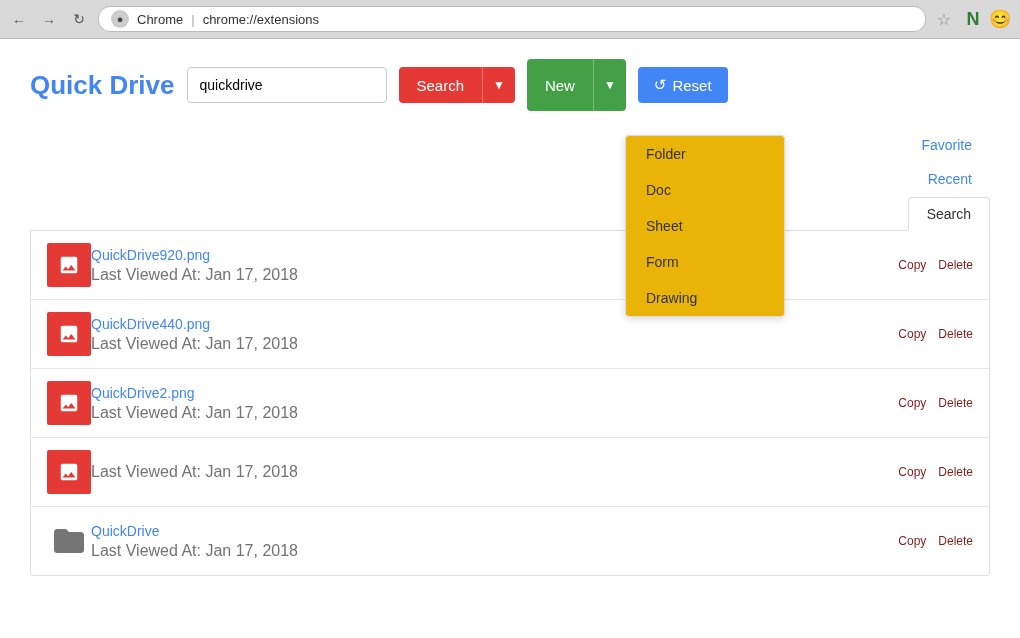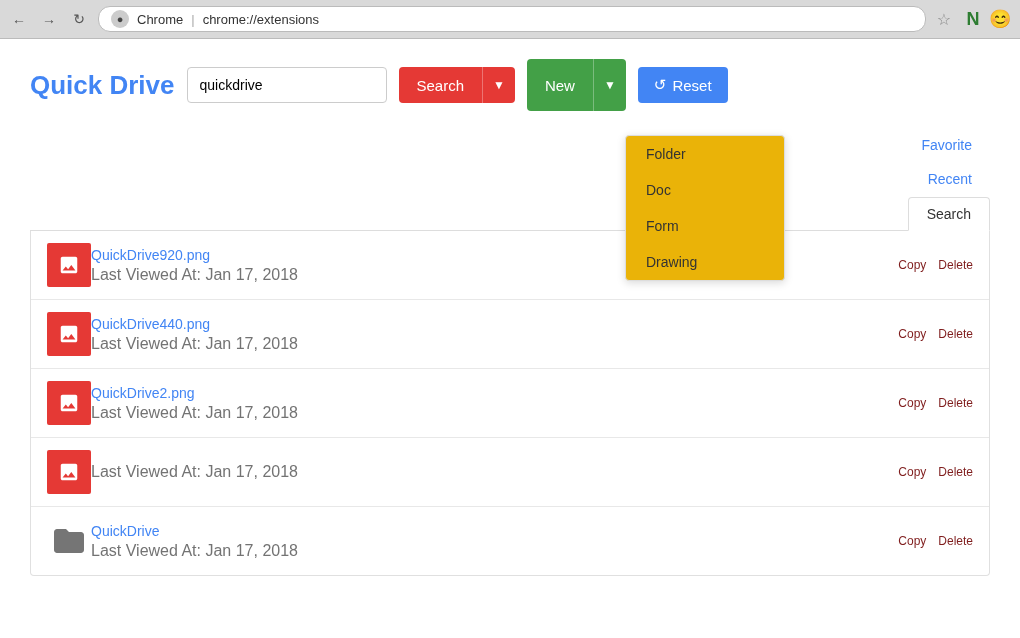--- a/index.html
+++ b/index.html
@@ -333,20 +333,21 @@
     </div>
     <button class="reset-btn">
       <span>↺</span>
       <span>Reset</span>
     </button>
   </div>
 
   <div class="dropdown-menu" id="dropdown-menu">
   <div class="dropdown-item">Folder</div>
       <div class="dropdown-item">Doc</div>
+      <div class="dropdown-item">Sheet</div>
       <div class="dropdown-item">Form</div>
       <div class="dropdown-item">Drawing</div>
     </div>
 
   <div class="tabs-row">
     <a class="tab">Favorite</a>
     <a class="tab">Recent</a>
     <a class="tab active">Search</a>
   </div>
 

